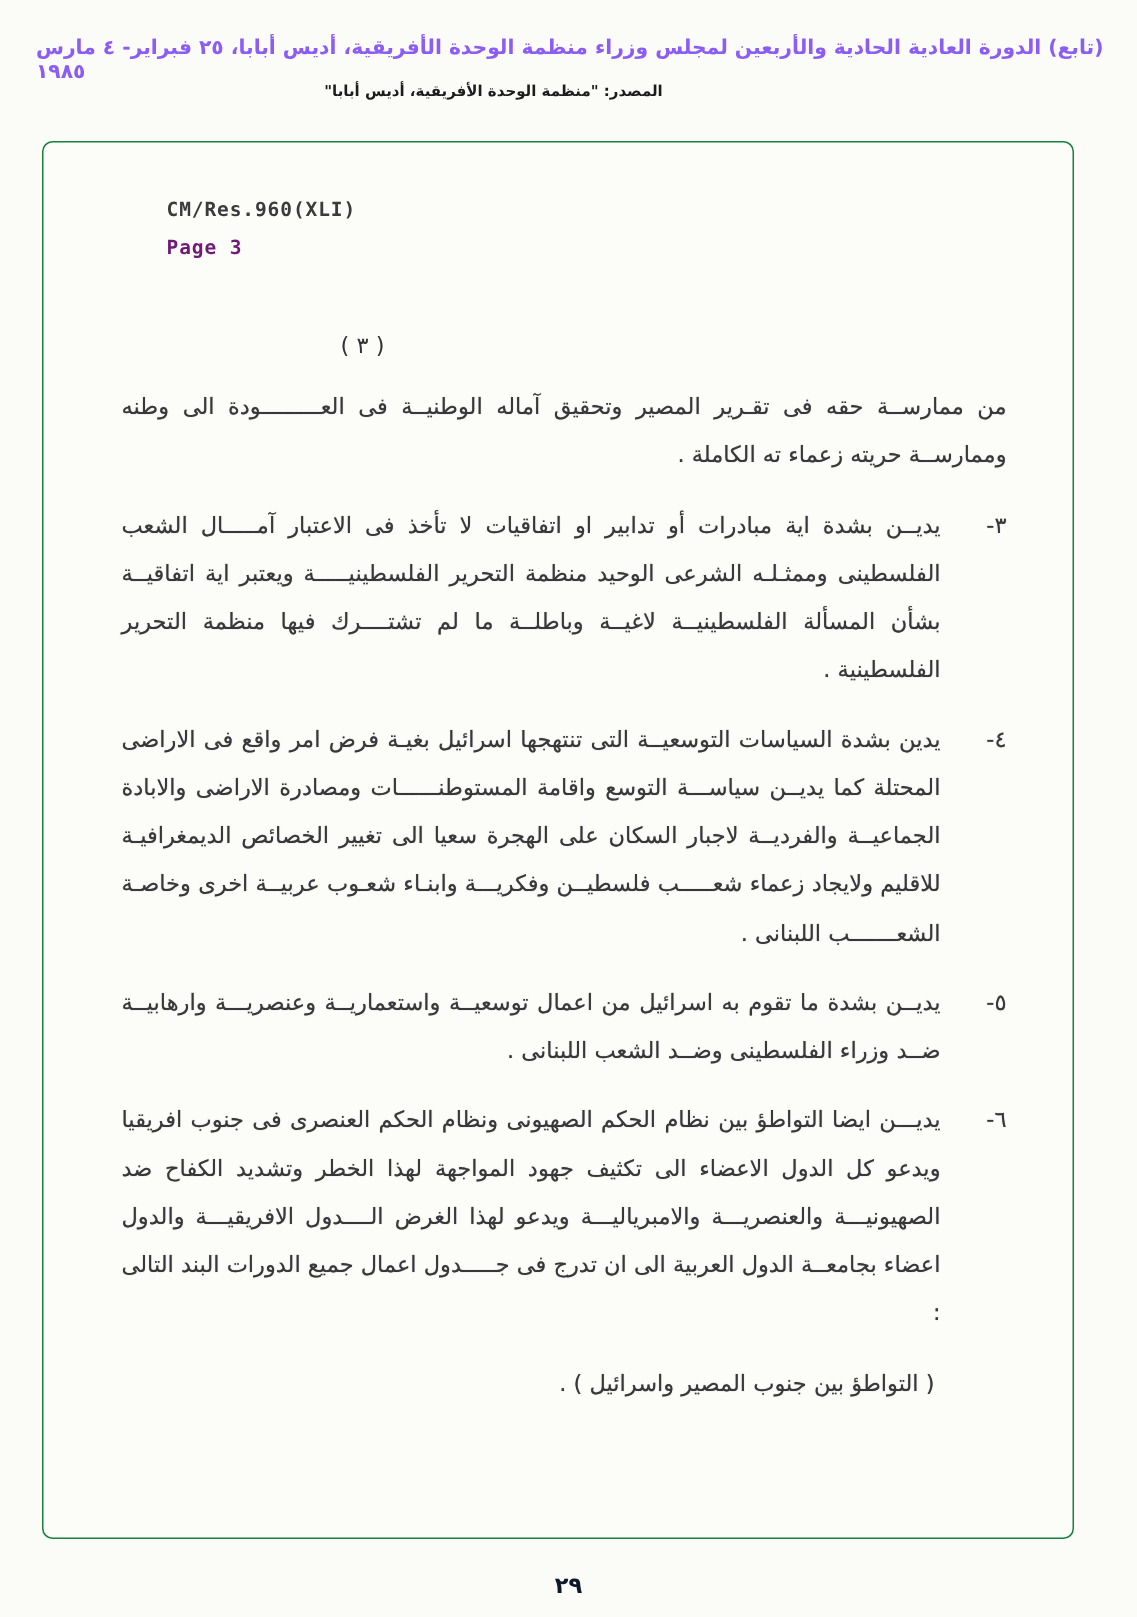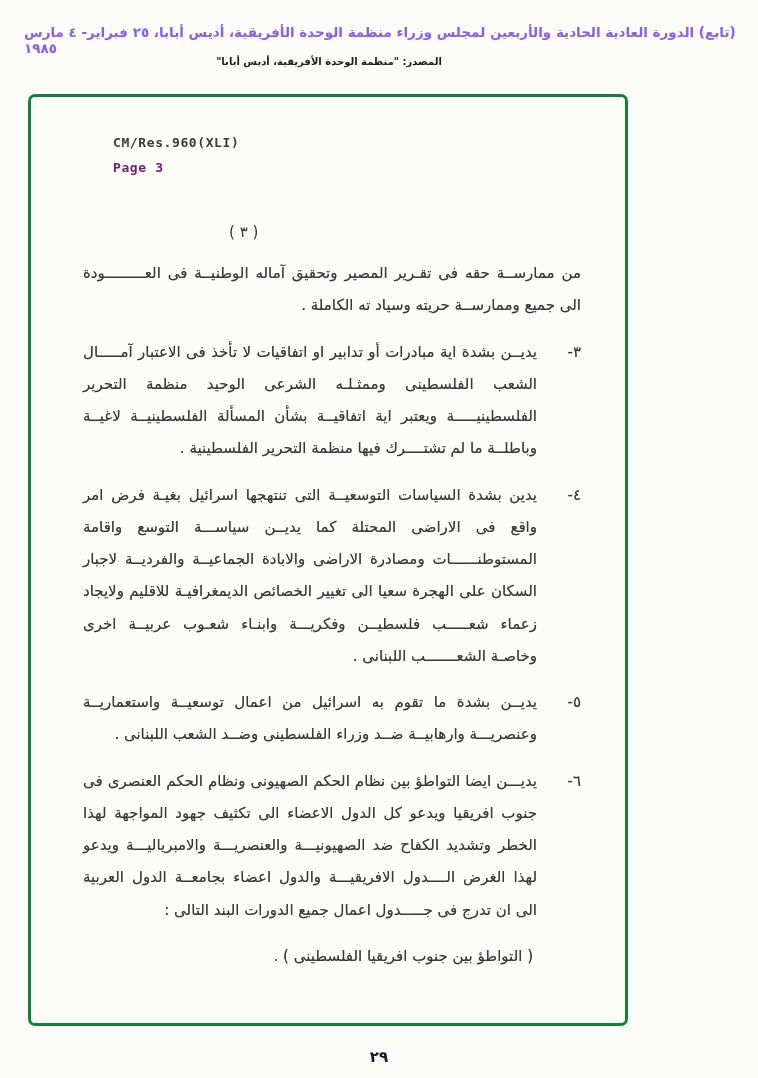--- a/index.html
+++ b/index.html
@@ -38,23 +38,23 @@
     font-size: 10px;
     font-weight: bold;
     color: #1c1c1c;
   }
 
   
   .content-box {
     position: absolute;
     left: 28px;
     top: 94px;
-    width: 600px;
+    width: 688px;
     height: 932px;
-    border: 3px solid #15803d;
+    border: 1px solid #15803d;
     border-radius: 7px;
     background: #fcfcf9;
     box-sizing: border-box;
   }
 
   
   .doc-ref {
     position: absolute;
     left: 82px;
     top: 38px;
@@ -139,21 +139,21 @@
 
 <div class="content-box">
 
   <div class="doc-ref">CM/Res.960(XLI)</div>
   <div class="doc-page-label">Page 3</div>
 
   <div class="section-number">( ٣ )</div>
 
   <div class="doc-body">
 
-    <p class="intro-paragraph">من ممارســة حقه فى تقـرير المصير وتحقيق آماله الوطنيــة  فى العـــــــــودة الى جميع وممارســة حريته وسياد ته الكاملة .</p>
+    <p class="intro-paragraph">من ممارســة حقه فى تقـرير المصير وتحقيق آماله الوطنيــة  فى العـــــــــودة الى وطنه وممارســة حريته زعماء ته الكاملة .</p>
 
     <div class="res-item">
       <span class="item-number">٣-</span>
       <span class="item-text">يديــن بشدة  اية مبادرات أو تدابير او اتفاقيات لا تأخذ فى الاعتبار آمـــــال الشعب الفلسطينى  وممثـلـه الشرعى الوحيد  منظمة التحرير الفلسطينيـــــة ويعتبر اية اتفاقيــة بشأن المسألة الفلسطينيــة لاغيــة وباطلــة ما لم تشتــــرك فيها منظمة التحرير الفلسطينية .</span>
     </div>
 
     <div class="res-item">
       <span class="item-number">٤-</span>
       <span class="item-text">يدين بشدة السياسات التوسعيــة التى تنتهجها اسرائيل  بغيـة فرض  امر واقع فى الاراضى المحتلة كما يديــن سياســـة التوسع واقامة المستوطنــــــات ومصادرة الاراضى  والابادة الجماعيــة والفرديــة لاجبار السكان على الهجرة سعيا الى تغيير الخصائص الديمغرافيـة للاقليم ولايجاد زعماء  شعـــــب فلسطيــن وفكريـــة  وابنـاء  شعـوب عربيــة اخرى  وخاصـة الشعـــــــب اللبنانى .</span>
     </div>
@@ -161,18 +161,18 @@
     <div class="res-item">
       <span class="item-number">٥-</span>
       <span class="item-text">يديــن بشدة  ما تقوم به اسرائيل  من اعمال توسعيــة واستعماريــة وعنصريـــة وارهابيــة ضــد وزراء الفلسطينى  وضــد الشعب اللبنانى .</span>
     </div>
 
     <div class="res-item">
       <span class="item-number">٦-</span>
       <span class="item-text">يديـــن ايضا التواطؤ بين نظام الحكم الصهيونى ونظام الحكم العنصرى فى جنوب افريقيا ويدعو كل الدول الاعضاء  الى تكثيف جهود  المواجهة لهذا الخطر وتشديد الكفاح  ضد الصهيونيـــة والعنصريـــة والامبرياليـــة ويدعو لهذا الغرض الــــدول الافريقيـــة والدول  اعضاء  بجامعــة الدول العربية الى ان تدرج  فى جـــــدول اعمال جميع الدورات  البند  التالى :</span>
     </div>
 
-    <p class="closing-line">( التواطؤ بين جنوب افريقيا الفلسطينى ) .</p>
+    <p class="closing-line">( التواطؤ بين جنوب المصير واسرائيل ) .</p>
 
   </div>
 </div>
 
 <div class="page-number">٢٩</div>
 
 </body></html>

